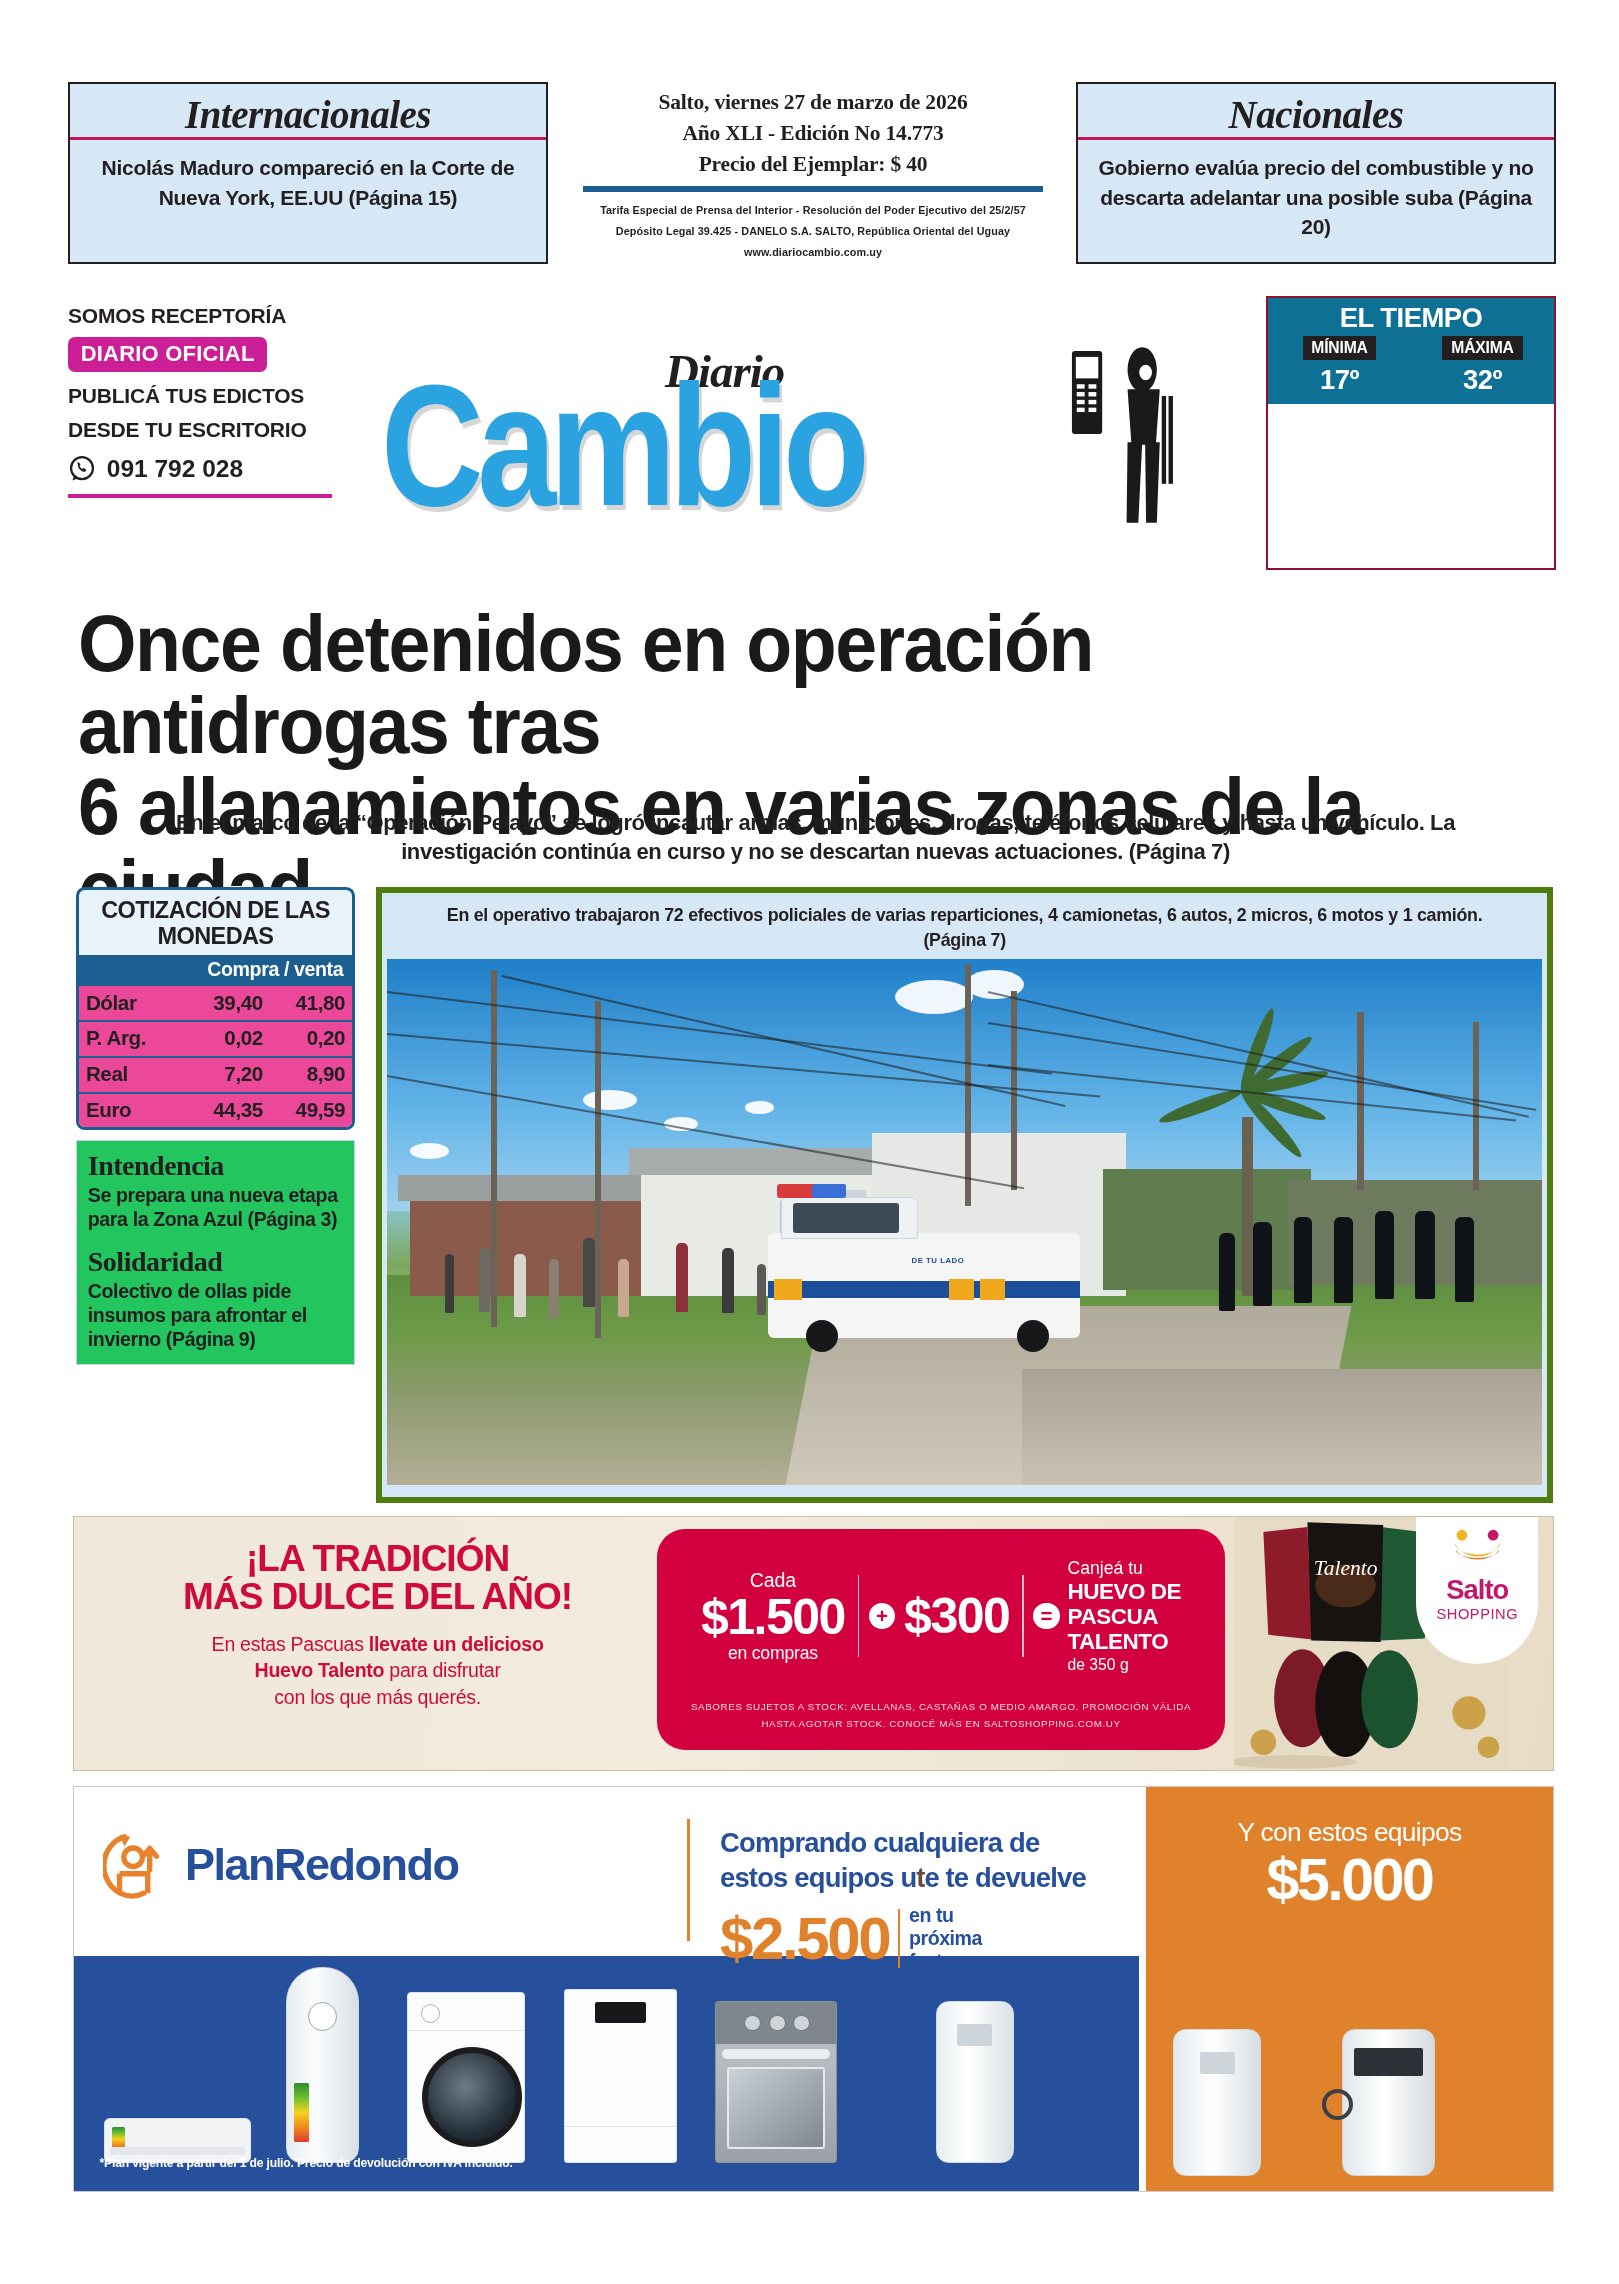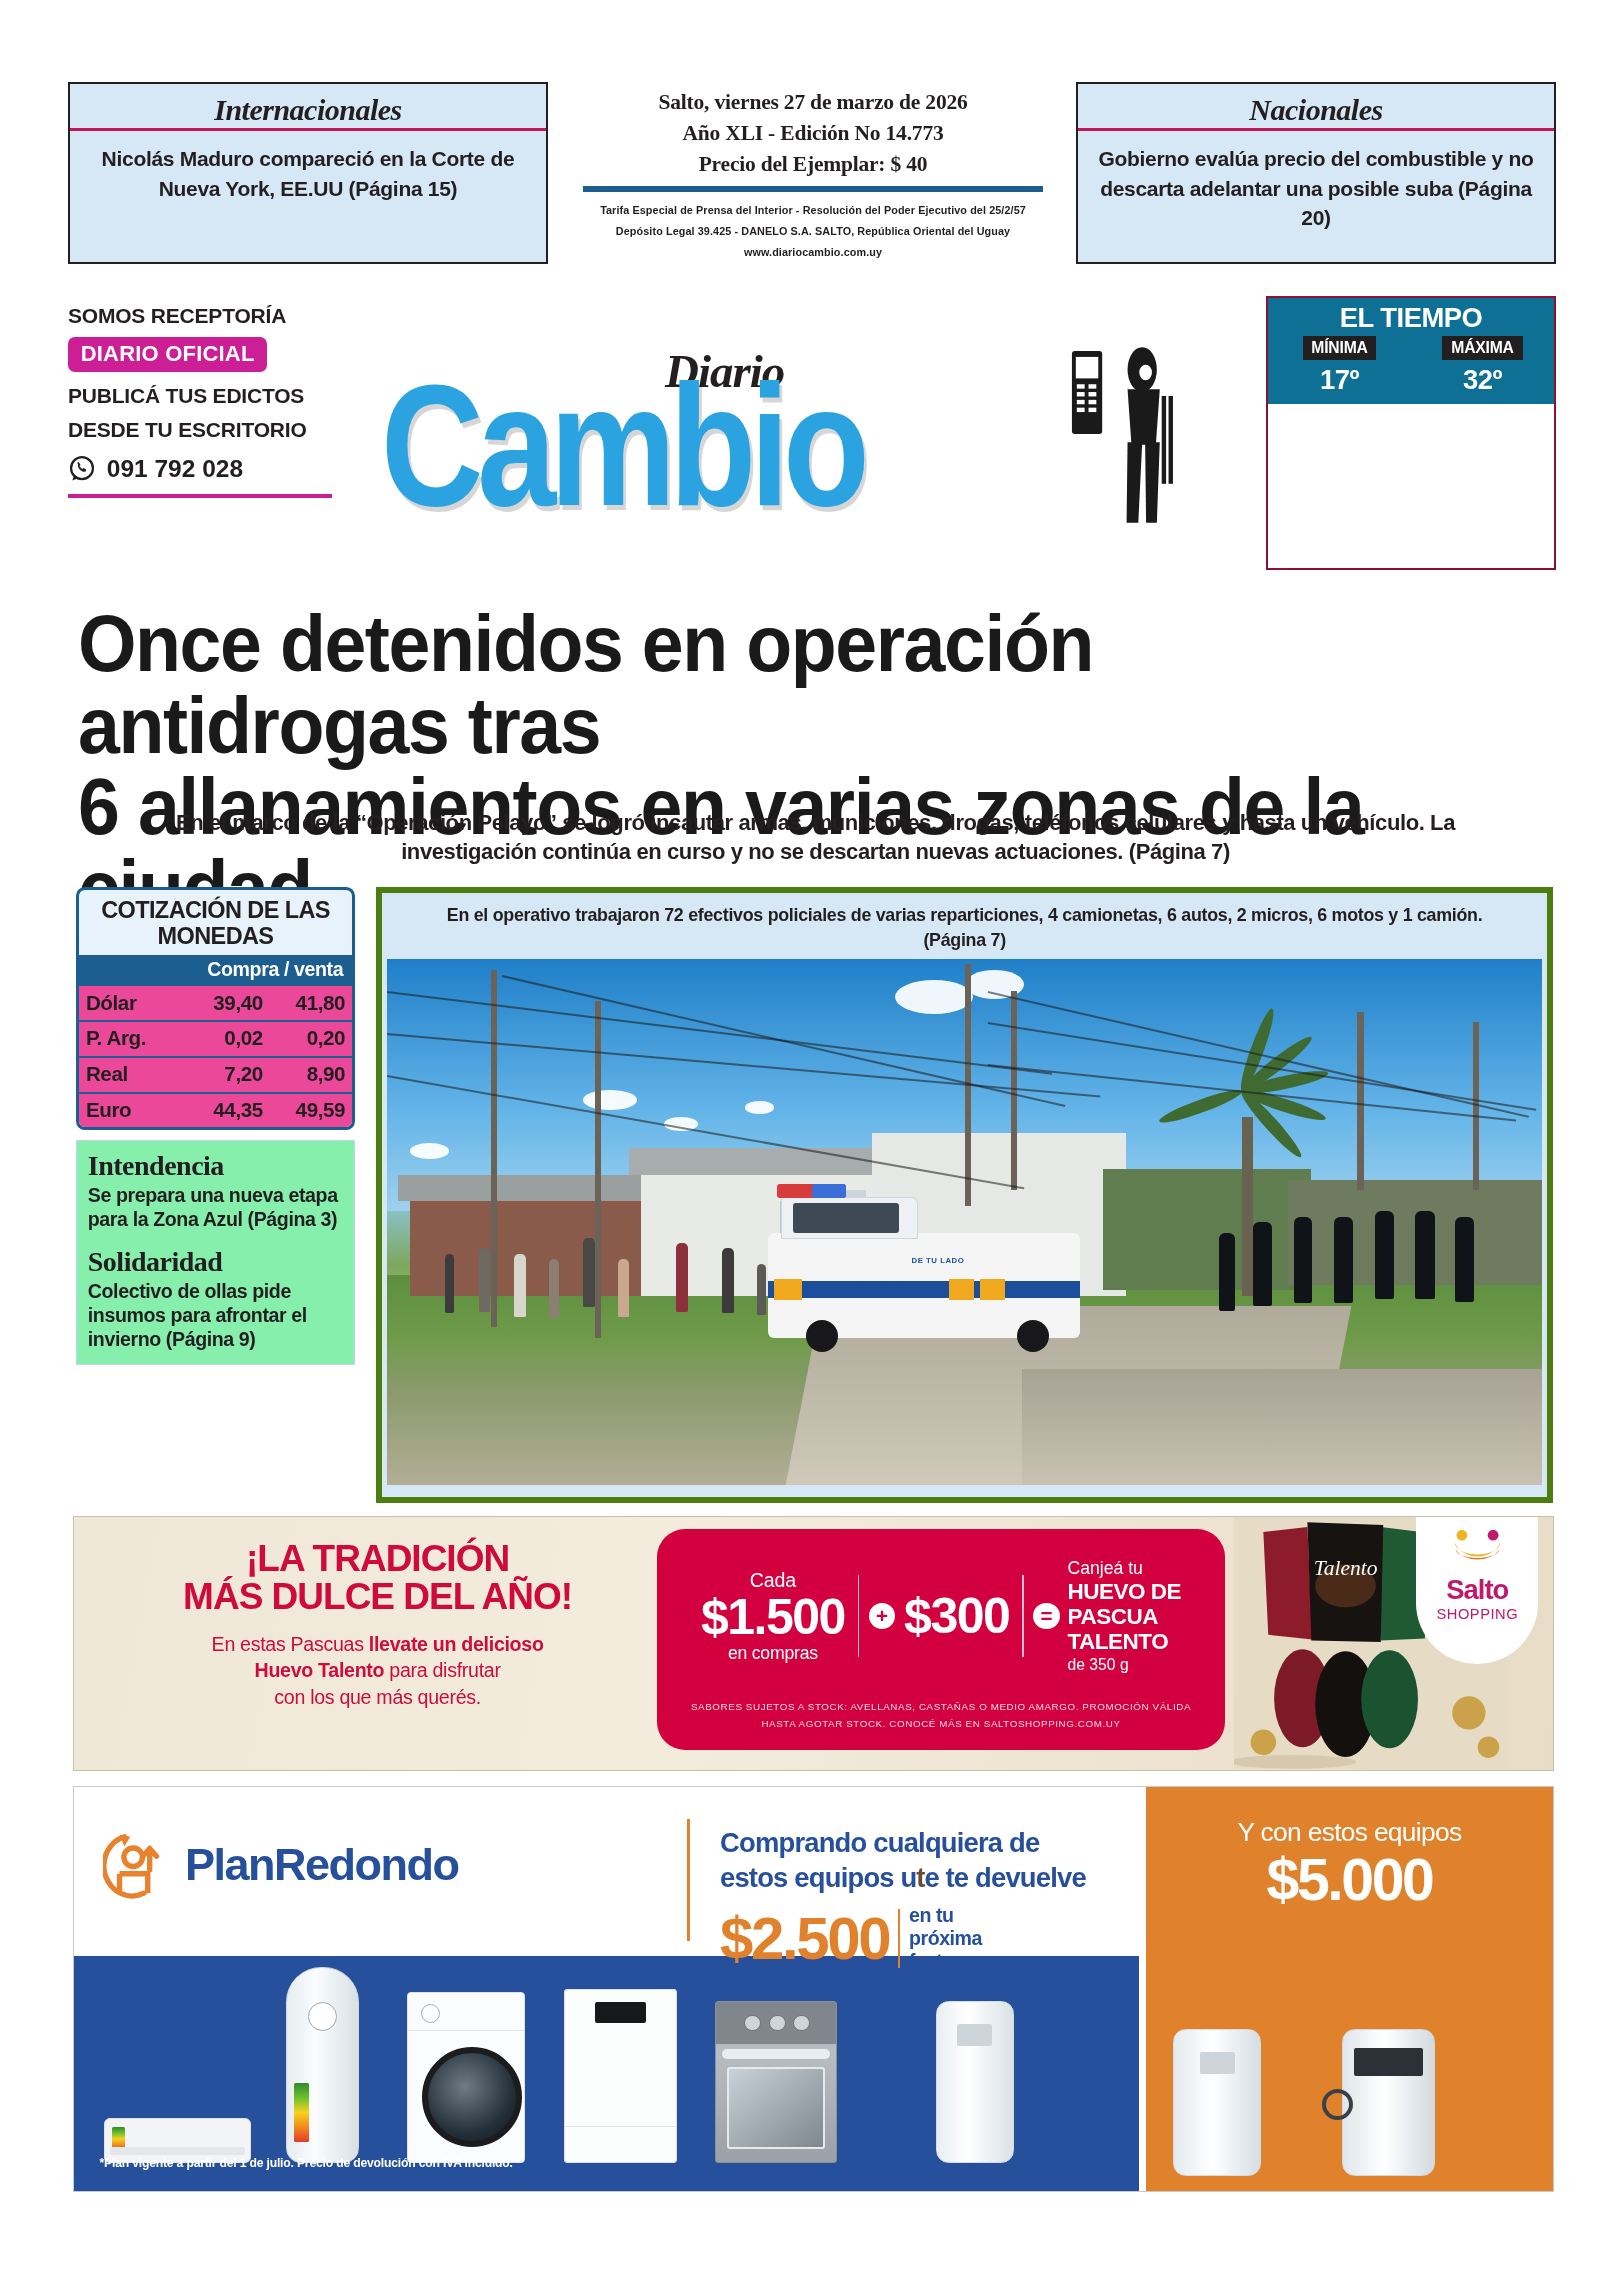--- a/index.html
+++ b/index.html
@@ -15,21 +15,21 @@
   .ears-row {
     position: absolute; left: 68px; top: 82px; width: 1488px; height: 196px;
     display: flex; justify-content: space-between; align-items: flex-start;
   }
   .ear-box {
     width: 480px; height: 182px; background: #d6e7f5; border: 2.4px solid #231f20;
     display: flex; flex-direction: column; align-items: center;
   }
   .ear-title {
     font-family: "Liberation Serif", serif; font-style: italic; font-weight: bold;
-    font-size: 30px; letter-spacing: -0.5px; color: #231f20;
+    font-size: 39px; letter-spacing: -0.5px; color: #231f20;
     padding-top: 10.8px; padding-bottom: 2.9px; line-height: 1;
   }
   .ear-rule { width: 100%; height: 3.4px; background: #c2185b; }
   .ear-text {
     font-family: "Liberation Sans", sans-serif; font-weight: bold;
     font-size: 21px; line-height: 1.42; text-align: center; color: #231f20;
     padding: 12.7px 11.8px 0 11.8px; letter-spacing: -0.3px;
   }
 
   
@@ -147,21 +147,21 @@
   .cot-name {
     flex: 1.15; font-family: "Liberation Sans", sans-serif; font-weight: bold;
     font-size: 20.6px; color: #231f20; letter-spacing: -0.4px;
   }
   .cot-v {
     flex: 1; text-align: right; font-family: "Liberation Sans", sans-serif;
     font-weight: bold; font-size: 20.6px; color: #231f20; letter-spacing: -0.4px;
   }
 
   .briefs {
-    margin-top: 9.8px; background: #86efac; padding: 9.8px 9.8px 12.7px 10.8px;
+    margin-top: 9.8px; background: #22c55e; padding: 9.8px 9.8px 12.7px 10.8px;
     border: 1.5px solid #bcd6ec;
   }
   .brief-title {
     font-family: "Liberation Serif", serif; font-weight: bold; font-size: 28px;
     color: #231f20; line-height: 1.06; letter-spacing: -0.5px;
   }
   .brief-body {
     font-family: "Liberation Sans", sans-serif; font-weight: bold; font-size: 19.6px;
     line-height: 1.24; color: #231f20; margin-top: 2px; letter-spacing: -0.4px;
   }

